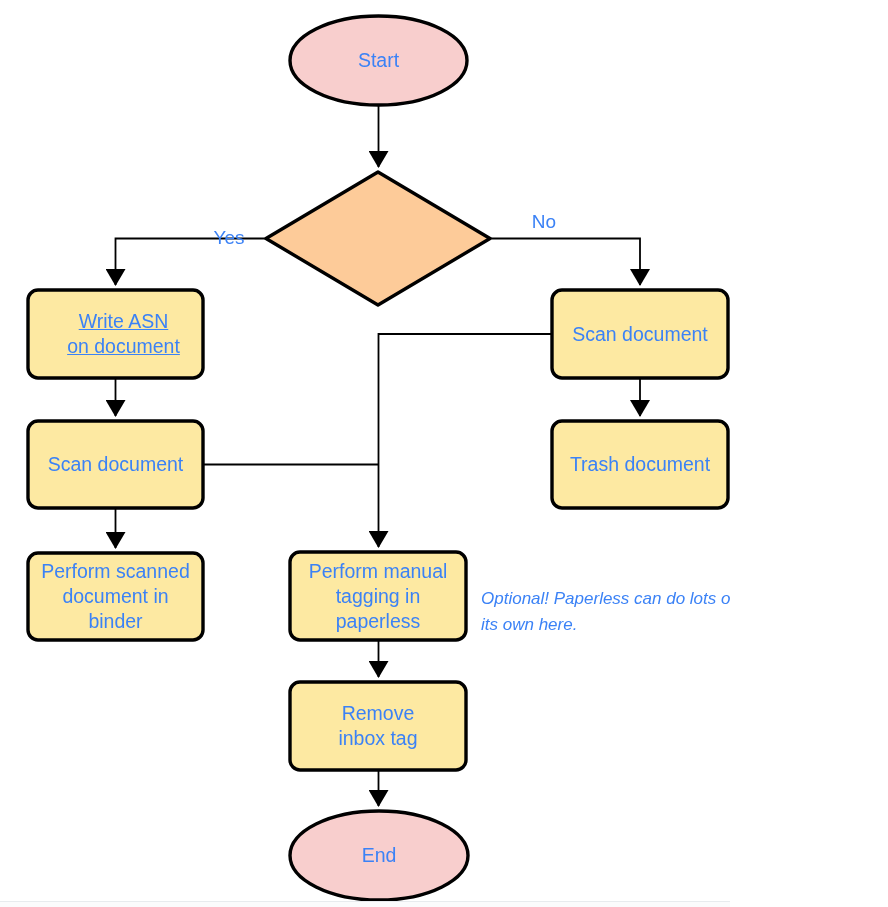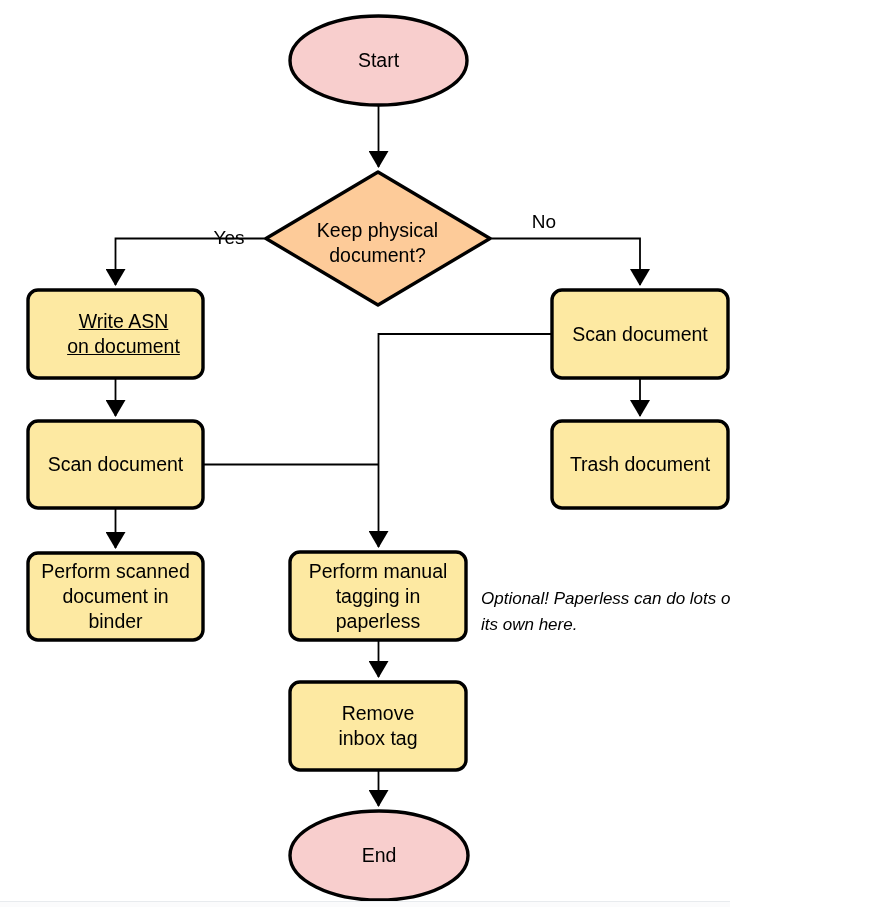--- a/index.html
+++ b/index.html
@@ -2,21 +2,21 @@
 <html><head>
 <meta charset="utf-8">
 <style>
   html, body { margin: 0; padding: 0; background: #ffffff; }
   #canvas {
     position: relative;
     width: 730px;
     height: 907px;
     background: #ffffff;
     font-family: "Liberation Sans", sans-serif;
-    color: #000000;
+    color: #3b82f6;
     overflow: hidden;
   }
   #shapes { position: absolute; left: 0; top: 0; }
   .node-label {
     position: absolute;
     display: flex;
     align-items: center;
     justify-content: center;
     text-align: center;
     white-space: pre-line;
@@ -84,22 +84,20 @@
       <rect x="552" y="290" width="176" height="88" rx="10" fill="#fde9a2"></rect>
       <rect x="552" y="421" width="176" height="87" rx="10" fill="#fde9a2"></rect>
       <rect x="290" y="552" width="176" height="88" rx="10" fill="#fde9a2"></rect>
       <rect x="290" y="682" width="176" height="88" rx="10" fill="#fde9a2"></rect>
       <ellipse cx="379" cy="855.5" rx="89" ry="44.5" fill="#f8cecd"></ellipse>
     </g>
   </svg>
 
   <div class="node-label" style="left:289px; top:15px; width:179px; height:91px;">Start</div>
 
-  <div class="node-label" style="left:265px; top:172px; width:225px; height:133px; padding-top:8px; box-sizing:border-box;">Keep physical
-document?</div>
 
   <div class="edge-label" style="left:199px; top:209px; width:60px; height:26px;margin-top:16px;">Yes</div>
 
   <div class="edge-label" style="left:514px; top:209px; width:60px; height:26px;">No</div>
 
   <div class="node-label" style="left:36px; top:290px; width:175px; height:88px;text-decoration:underline;">Write ASN
 on document</div>
 
   <div class="node-label" style="left:28px; top:421px; width:175px; height:87px;">Scan document</div>
 

